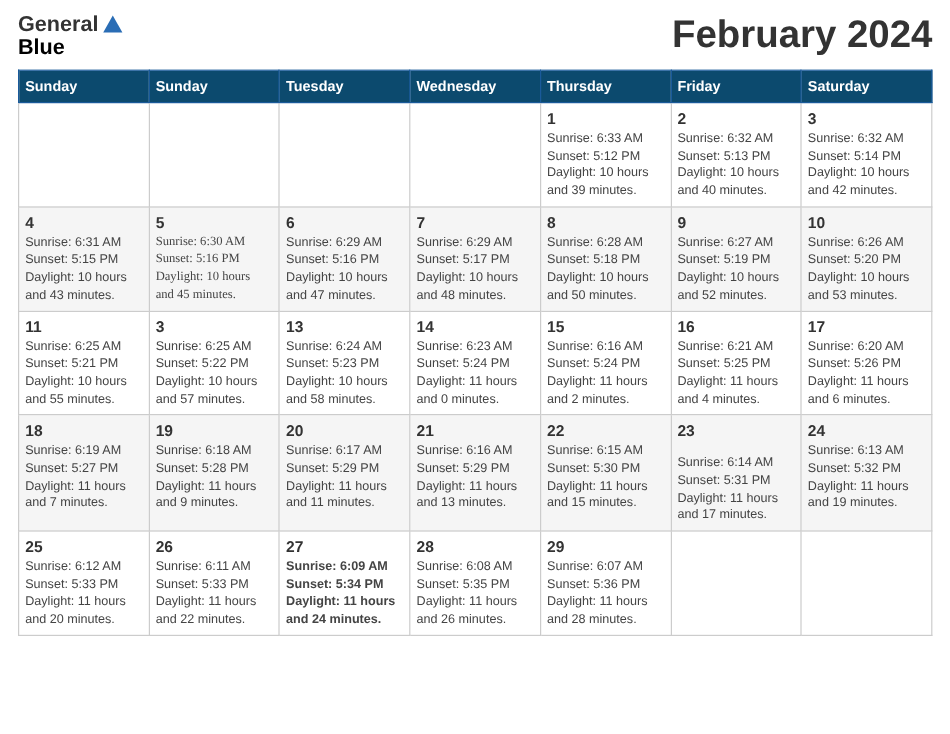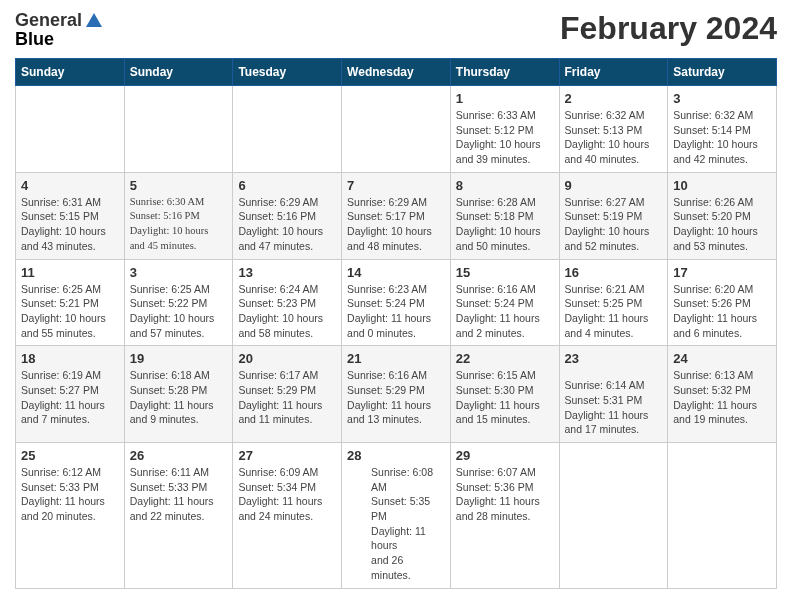--- a/index.html
+++ b/index.html
@@ -299,28 +299,28 @@
         </td>
         <td>
           <span class="day-number">26</span>
           <div class="day-info" style="white-space: pre-line;">Sunrise: 6:11 AM
 Sunset: 5:33 PM
 Daylight: 11 hours
 and 22 minutes.</div>
         </td>
         <td>
           <span class="day-number">27</span>
-          <div class="day-info" style="white-space: pre-line;">Sunrise: 6:09 AM
+          <div class="day-info" style="white-space: pre-line; font-weight: bold;">Sunrise: 6:09 AM
 Sunset: 5:34 PM
 Daylight: 11 hours
 and 24 minutes.</div>
         </td>
         <td>
           <span class="day-number">28</span>
-          <div class="day-info" style="white-space: pre-line; margin-left: 24px;">Sunrise: 6:08 AM
+          <div class="day-info" style="white-space: pre-line;">Sunrise: 6:08 AM
 Sunset: 5:35 PM
 Daylight: 11 hours
 and 26 minutes.</div>
         </td>
         <td>
           <span class="day-number">29</span>
           <div class="day-info" style="white-space: pre-line;">Sunrise: 6:07 AM
 Sunset: 5:36 PM
 Daylight: 11 hours
 and 28 minutes.</div>

